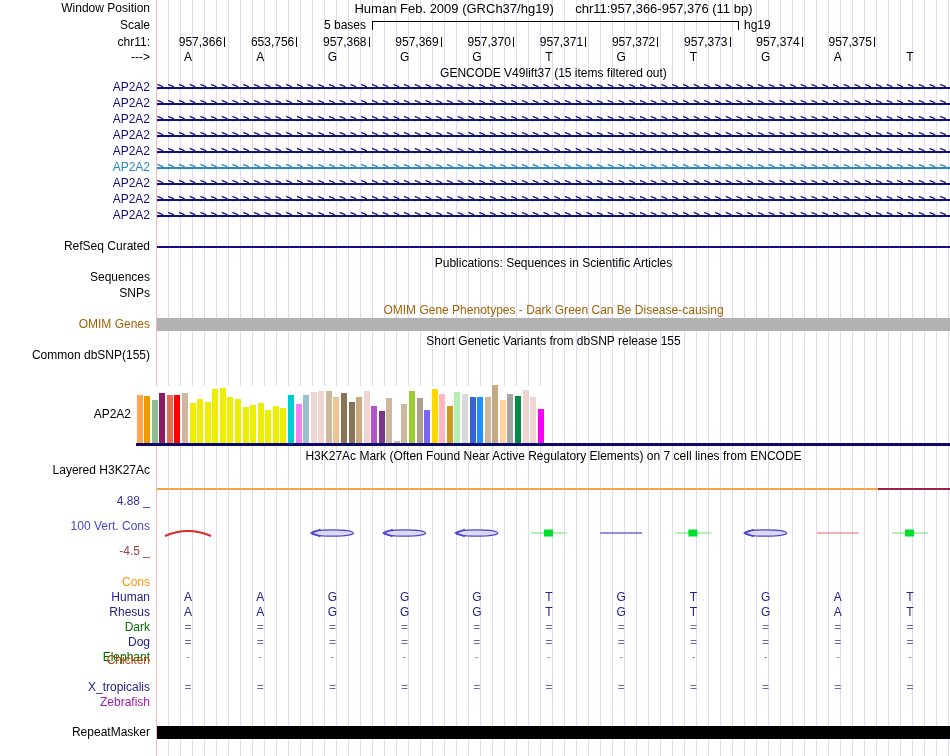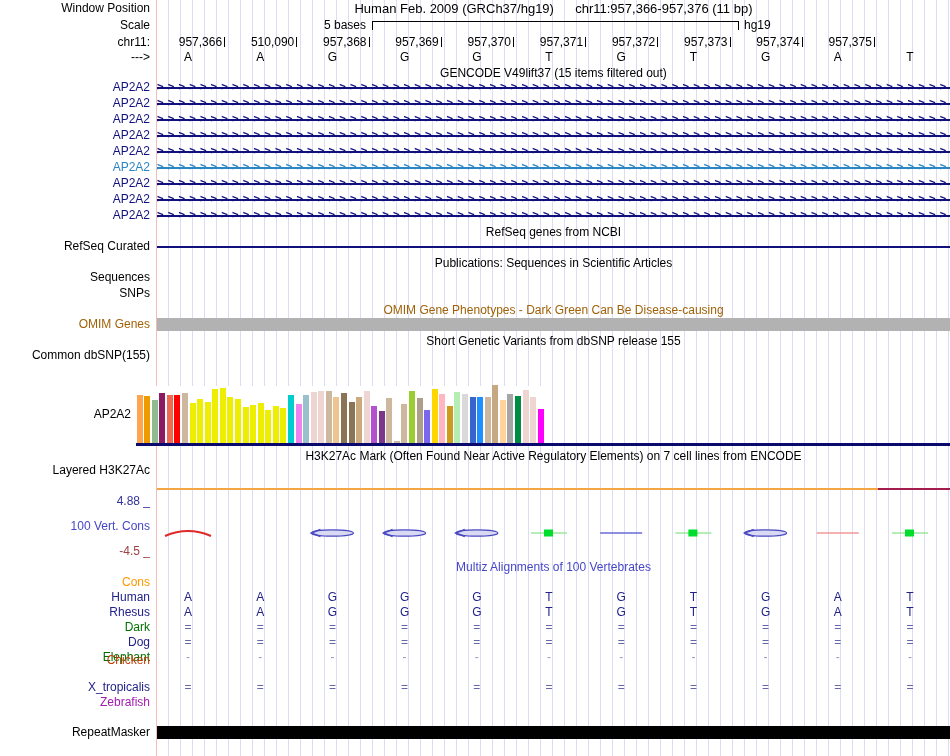--- a/index.html
+++ b/index.html
@@ -44,21 +44,21 @@
 
   <div class="abs lbl" style="top:19px">Scale</div>
   <div class="abs" style="left:157px;top:19px;width:209px;text-align:right;line-height:13px">5 bases</div>
   <div class="abs" style="left:372px;top:21px;width:365px;height:8px;border-top:1px solid #000;border-left:1px solid #000;border-right:1px solid #000"></div>
   <div class="abs" style="left:744px;top:19px;line-height:13px">hg19</div>
 
   <div class="abs lbl" style="top:36px">chr11:</div>
   <div id="coord-row">
       <div class="abs coord" style="left:160.1px;top:36px">957,366</div>
       <div class="abs tickmark" style="left:224.1px;top:37px"></div>
-      <div class="abs coord" style="left:232.3px;top:36px">510,090</div>
+      <div class="abs coord" style="left:232.3px;top:36px">653,756</div>
       <div class="abs tickmark" style="left:296.3px;top:37px"></div>
       <div class="abs coord" style="left:304.5px;top:36px">957,368</div>
       <div class="abs tickmark" style="left:368.5px;top:37px"></div>
       <div class="abs coord" style="left:376.7px;top:36px">957,369</div>
       <div class="abs tickmark" style="left:440.7px;top:37px"></div>
       <div class="abs coord" style="left:448.9px;top:36px">957,370</div>
       <div class="abs tickmark" style="left:512.9px;top:37px"></div>
       <div class="abs coord" style="left:521.1px;top:36px">957,371</div>
       <div class="abs tickmark" style="left:585.1px;top:37px"></div>
       <div class="abs coord" style="left:593.3px;top:36px">957,372</div>
@@ -128,21 +128,20 @@
         <div class="arrow-line" style="background:#11117d"></div>
         <div class="arrow-text" style="color:#11117d">&gt;&gt;&gt;&gt;&gt;&gt;&gt;&gt;&gt;&gt;&gt;&gt;&gt;&gt;&gt;&gt;&gt;&gt;&gt;&gt;&gt;&gt;&gt;&gt;&gt;&gt;&gt;&gt;&gt;&gt;&gt;&gt;&gt;&gt;&gt;&gt;&gt;&gt;&gt;&gt;&gt;&gt;&gt;&gt;&gt;&gt;&gt;&gt;&gt;&gt;&gt;&gt;&gt;&gt;&gt;&gt;&gt;&gt;&gt;&gt;&gt;&gt;&gt;&gt;&gt;&gt;&gt;&gt;&gt;&gt;&gt;&gt;&gt;&gt;&gt;&gt;&gt;&gt;&gt;&gt;</div>
       </div>
       <div class="abs lbl" style="top:209px;color:#11117d">AP2A2</div>
       <div class="abs arrow-row" style="top:209px">
         <div class="arrow-line" style="background:#11117d"></div>
         <div class="arrow-text" style="color:#11117d">&gt;&gt;&gt;&gt;&gt;&gt;&gt;&gt;&gt;&gt;&gt;&gt;&gt;&gt;&gt;&gt;&gt;&gt;&gt;&gt;&gt;&gt;&gt;&gt;&gt;&gt;&gt;&gt;&gt;&gt;&gt;&gt;&gt;&gt;&gt;&gt;&gt;&gt;&gt;&gt;&gt;&gt;&gt;&gt;&gt;&gt;&gt;&gt;&gt;&gt;&gt;&gt;&gt;&gt;&gt;&gt;&gt;&gt;&gt;&gt;&gt;&gt;&gt;&gt;&gt;&gt;&gt;&gt;&gt;&gt;&gt;&gt;&gt;&gt;&gt;&gt;&gt;&gt;&gt;&gt;</div>
       </div>
     </div>
 
-  <div class="abs ctitle" style="top:226px">RefSeq genes from NCBI</div>
   <div class="abs lbl navy" style="top:240px">RefSeq Curated</div>
   <div class="abs refseq-line"></div>
 
   <div class="abs ctitle" style="top:257px">Publications: Sequences in Scientific Articles</div>
   <div class="abs lbl" style="top:271px">Sequences</div>
   <div class="abs lbl" style="top:287px">SNPs</div>
 
   <div class="abs ctitle green" style="top:304px">OMIM Gene Phenotypes - Dark Green Can Be Disease-causing</div>
   <div class="abs lbl green" style="top:318px">OMIM Genes</div>
   <div class="abs omim-bar"></div>
@@ -233,21 +232,20 @@
       <line x1="443.20000000000005" y1="12" x2="485.20000000000005" y2="12" stroke="#6a6ad4" stroke-width="1.6"></line>
       <line x1="518.4000000000001" y1="12" x2="554.4000000000001" y2="12" stroke="#9be89b" stroke-width="1.5"></line>
       <rect x="531.4000000000001" y="8.5" width="9" height="7" fill="#00dd2c"></rect>
       <ellipse cx="608.6" cy="12" rx="21" ry="3.2" fill="#d9d9f3" stroke="#4a4ac0" stroke-width="1.2"></ellipse>
       <path d="M 596.6 8.5 L 587.6 12 L 596.6 15.5" stroke="#4a4ac0" stroke-width="1.4" fill="none"></path>
       <line x1="659.8000000000001" y1="12" x2="701.8000000000001" y2="12" stroke="#f09898" stroke-width="1.6"></line>
       <line x1="735" y1="12" x2="771" y2="12" stroke="#9be89b" stroke-width="1.5"></line>
       <rect x="748" y="8.5" width="9" height="7" fill="#00dd2c"></rect>
     </svg>
 
-  <div class="abs ctitle blue" style="top:561px">Multiz Alignments of 100 Vertebrates</div>
   <div id="multiz-rows">
       <div class="abs lbl" style="top:576px;color:#ff9900">Cons</div>
       <div class="abs lbl" style="top:591px;color:#22228a">Human</div>
       <div class="mz-cell" style="left:176.0px;top:591px;color:#22228a">A</div>
       <div class="mz-cell" style="left:248.2px;top:591px;color:#22228a">A</div>
       <div class="mz-cell" style="left:320.4px;top:591px;color:#22228a">G</div>
       <div class="mz-cell" style="left:392.6px;top:591px;color:#22228a">G</div>
       <div class="mz-cell" style="left:464.8px;top:591px;color:#22228a">G</div>
       <div class="mz-cell" style="left:537.0px;top:591px;color:#22228a">T</div>
       <div class="mz-cell" style="left:609.2px;top:591px;color:#22228a">G</div>

